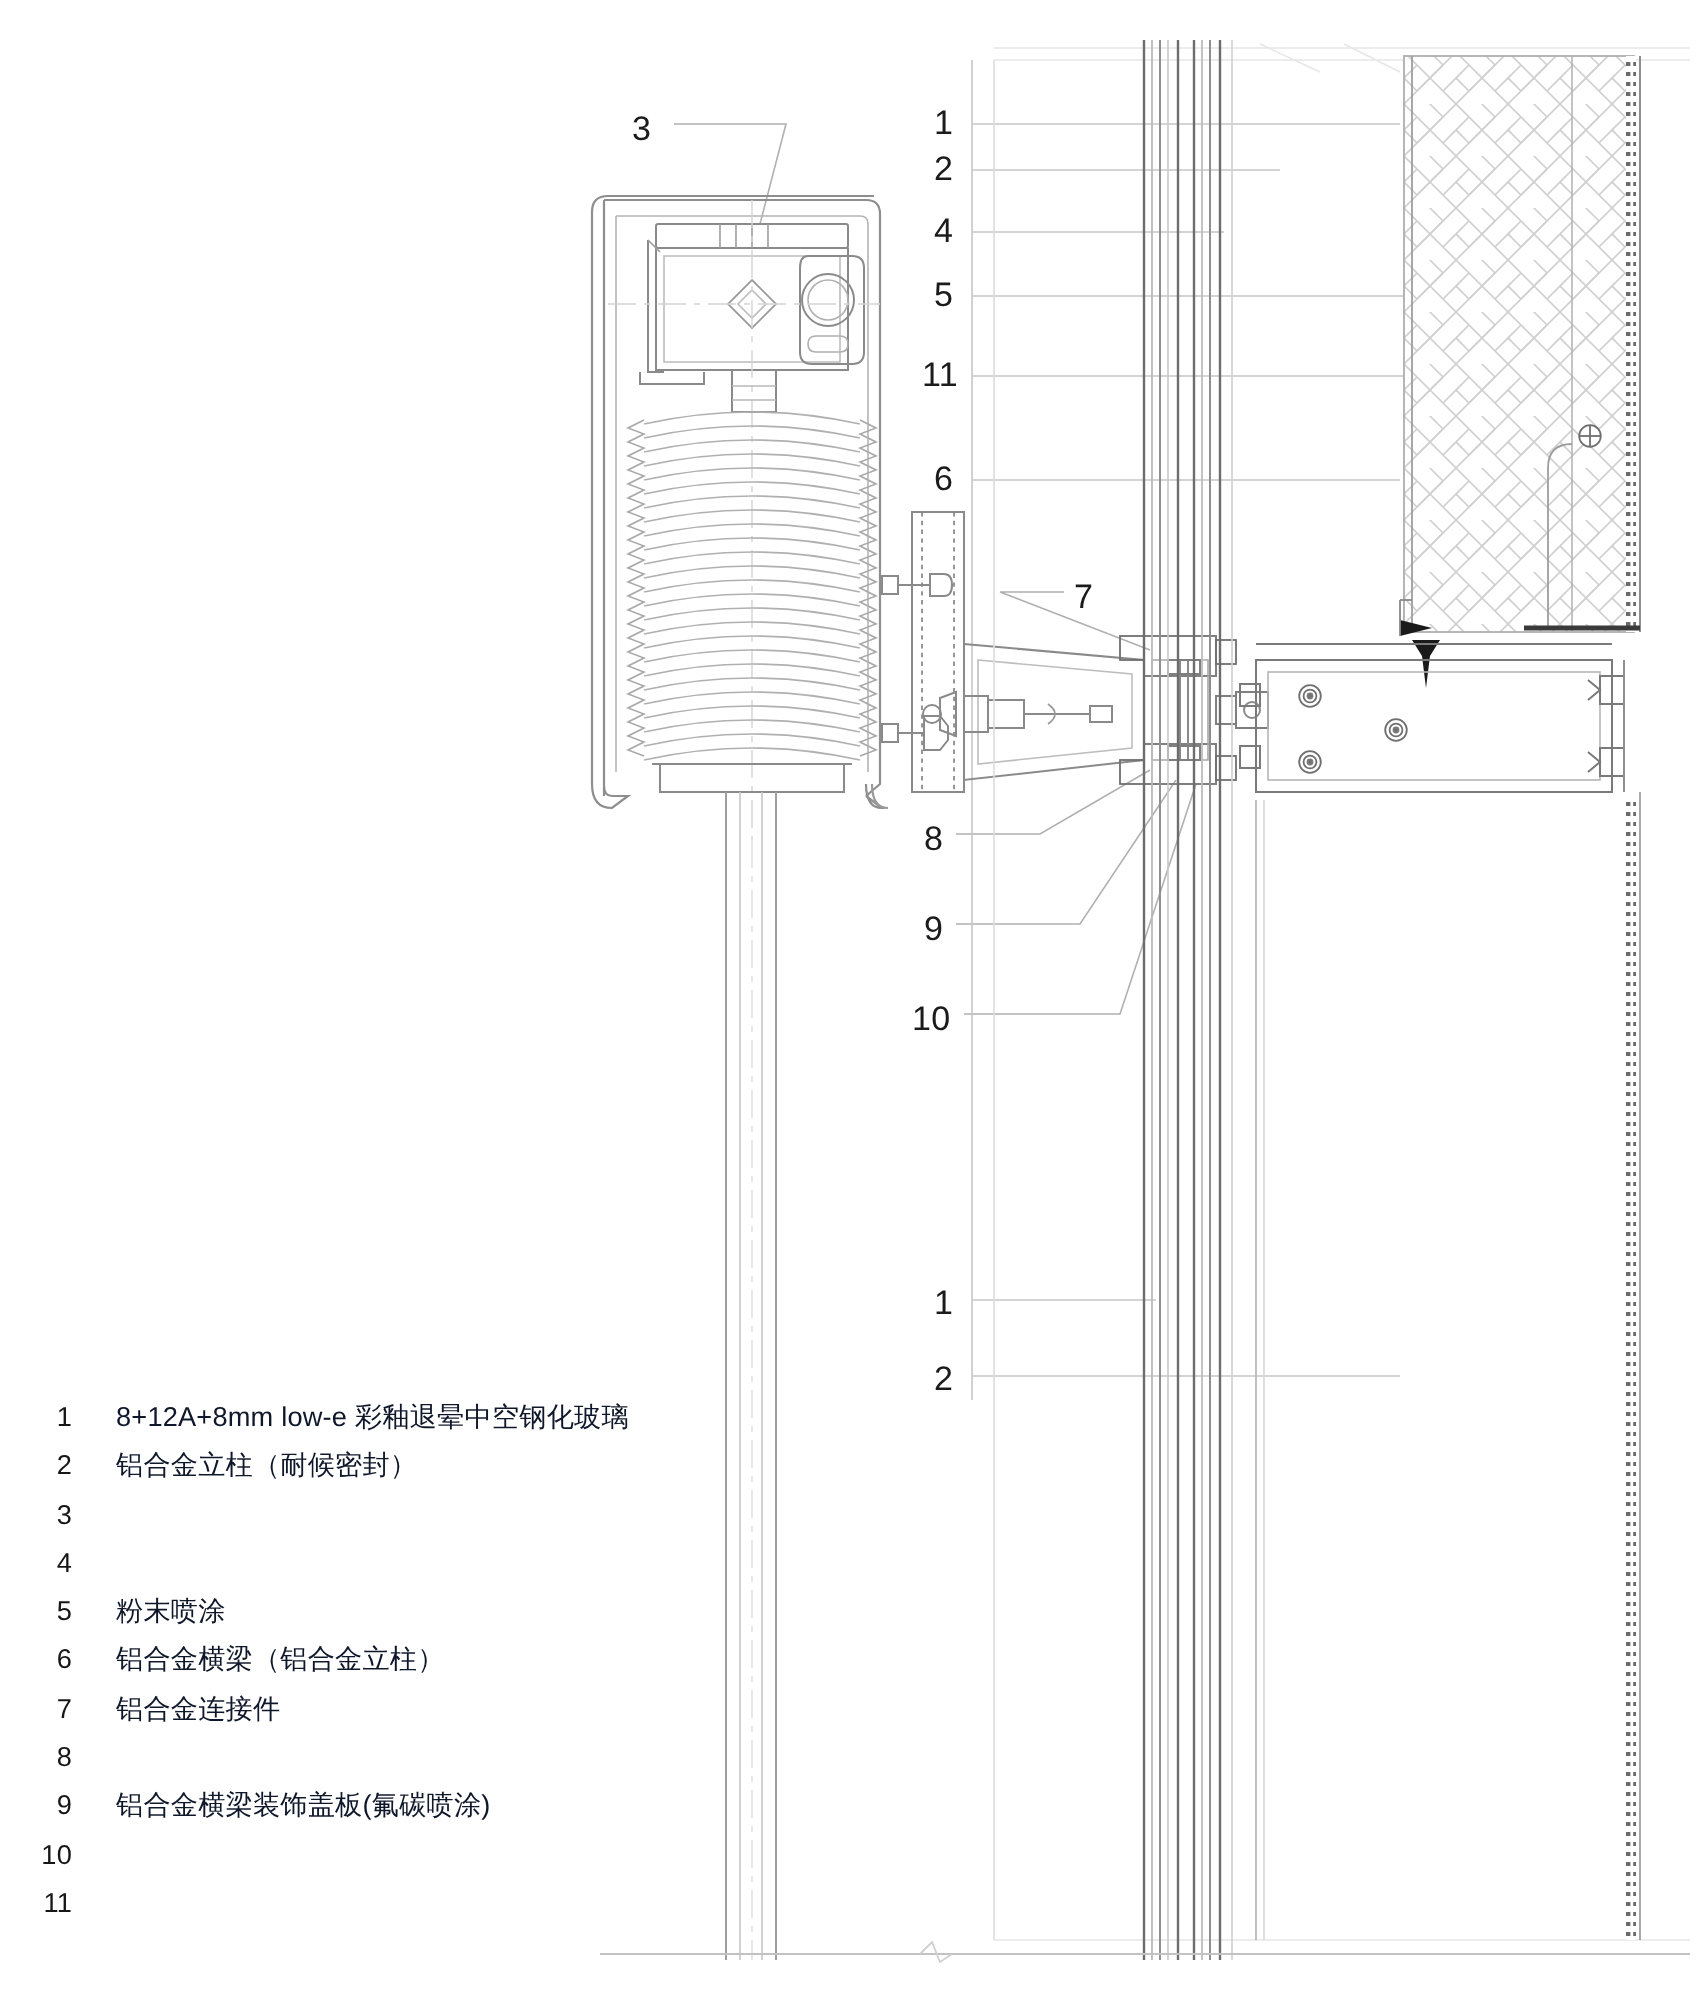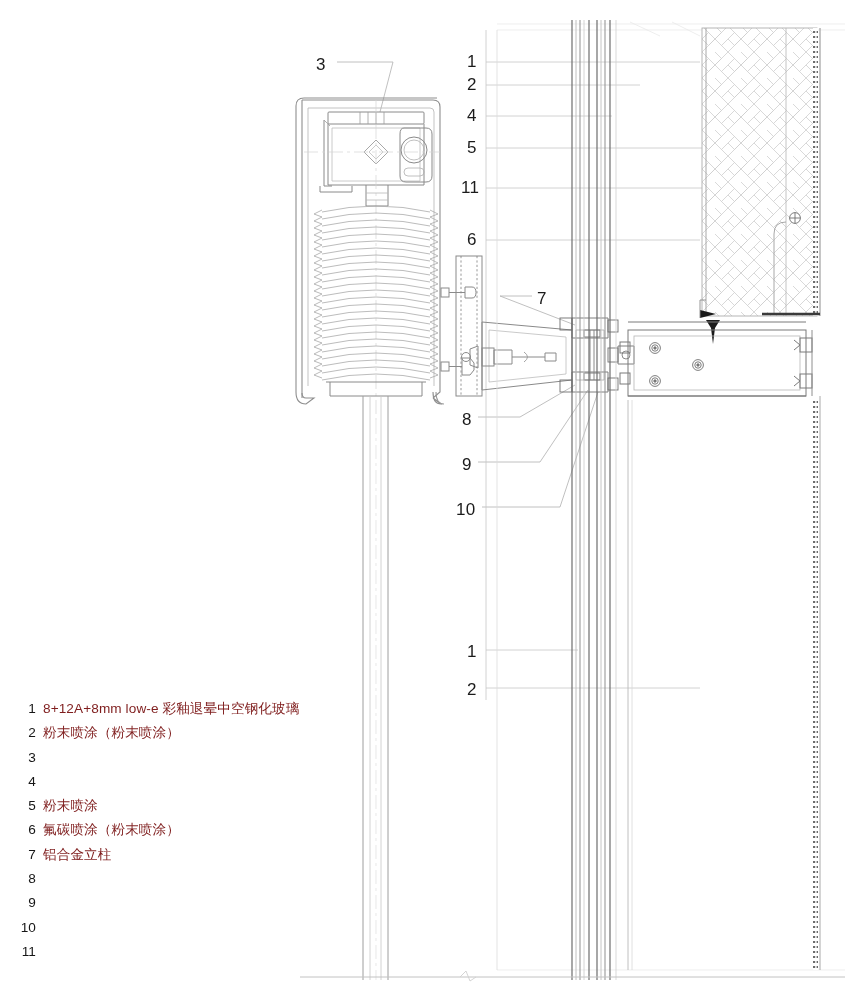--- a/index.html
+++ b/index.html
@@ -25,22 +25,23 @@
   }
   .legend-num{
     width:36px;text-align:right;
     padding-right:7px;
     flex:0 0 auto;
     font-size:13.6px;
     color:#161616;
   }
   .legend-text{
     flex:1 1 auto;
-    color:#7f1d1d;
+    color:#0f172a;
     white-space:nowrap;
+    margin-left:15px;
   }
 
   
   .callout{
     position:absolute;
     font-size:17px;
     color:#1b1b1b;
     line-height:1;
     letter-spacing:0.2px;
     user-select:none;
@@ -382,45 +383,46 @@
   <span class="callout" style="left:467px;top:681px;">2</span>
 </div>
 
 <div id="legend">
   <div class="legend-row">
     <span class="legend-num">1</span>
     <span class="legend-text">8+12A+8mm low-e 彩釉退晕中空钢化玻璃</span>
   </div>
   <div class="legend-row">
     <span class="legend-num">2</span>
-    <span class="legend-text">粉末喷涂（粉末喷涂）</span>
+    <span class="legend-text">铝合金立柱（耐候密封）</span>
   </div>
   <div class="legend-row">
     <span class="legend-num">3</span>
   </div>
   <div class="legend-row">
     <span class="legend-num">4</span>
   </div>
   <div class="legend-row">
     <span class="legend-num">5</span>
     <span class="legend-text">粉末喷涂</span>
   </div>
   <div class="legend-row">
     <span class="legend-num">6</span>
-    <span class="legend-text">氟碳喷涂（粉末喷涂）</span>
+    <span class="legend-text">铝合金横梁（铝合金立柱）</span>
   </div>
   <div class="legend-row">
     <span class="legend-num">7</span>
-    <span class="legend-text">铝合金立柱</span>
+    <span class="legend-text">铝合金连接件</span>
   </div>
   <div class="legend-row">
     <span class="legend-num">8</span>
   </div>
   <div class="legend-row">
     <span class="legend-num">9</span>
+    <span class="legend-text">铝合金横梁装饰盖板(氟碳喷涂)</span>
   </div>
   <div class="legend-row">
     <span class="legend-num">10</span>
   </div>
   <div class="legend-row">
     <span class="legend-num">11</span>
   </div>
 </div>
 
 </body></html>

